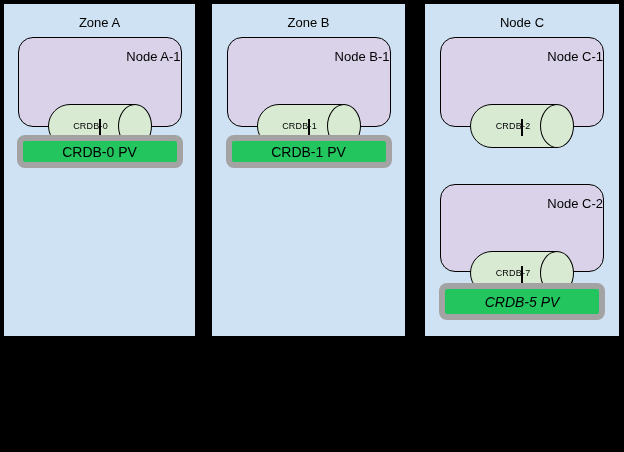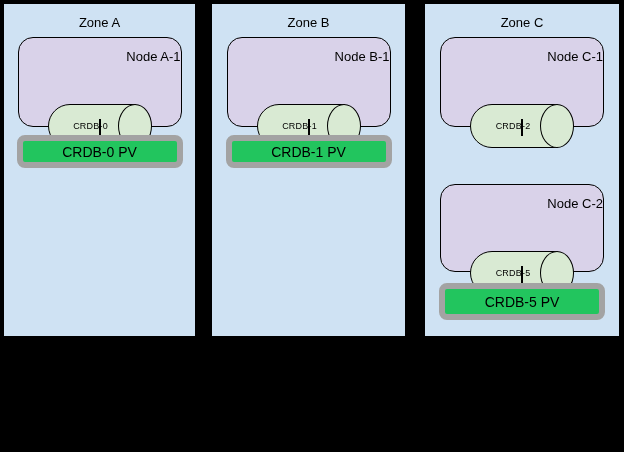--- a/index.html
+++ b/index.html
@@ -116,21 +116,21 @@
     background: #22c55e;
     border: 6px solid #a3a3a3;
     border-radius: 8px;
     box-sizing: border-box;
     display: flex;
     align-items: center;
     justify-content: center;
     font-size: 14px;
   }
   .pv1 { top: 131px; height: 33px; }
-  .pv2 { top: 279px; height: 37px; }
+  .pv2 { top: 279px; height: 37px; font-style: italic; }
 </style>
 </head>
 <body>
 
 <div class="diagram">
 
   <div class="zone zone-a">
     <div class="zone-label">Zone A</div>
     <div class="node node1">
       <div class="node-label">Node A-1</div>
@@ -152,35 +152,35 @@
         <div class="cyl-body"></div>
         <div class="cyl-cap"></div>
         <span class="cyl-label">CRDB-1</span>
       </div>
     </div>
     <div class="connector conn1"></div>
     <div class="pv pv1">CRDB-1 PV</div>
   </div>
 
   <div class="zone zone-c">
-    <div class="zone-label">Zone C</div>
+    <div class="zone-label">Node C</div>
     <div class="node node1">
       <div class="node-label">Node C-1</div>
       <div class="cylinder">
         <div class="cyl-body"></div>
         <div class="cyl-cap"></div>
         <span class="cyl-label">CRDB-2</span>
       </div>
     </div>
     <div class="connector conn1"></div>
     <div class="node node2">
       <div class="node-label">Node C-2</div>
       <div class="cylinder">
         <div class="cyl-body"></div>
         <div class="cyl-cap"></div>
-        <span class="cyl-label">CRDB-5</span>
+        <span class="cyl-label">CRDB-7</span>
       </div>
     </div>
     <div class="connector conn2"></div>
     <div class="pv pv2">CRDB-5 PV</div>
   </div>
 
 </div>
 
 </body></html>

